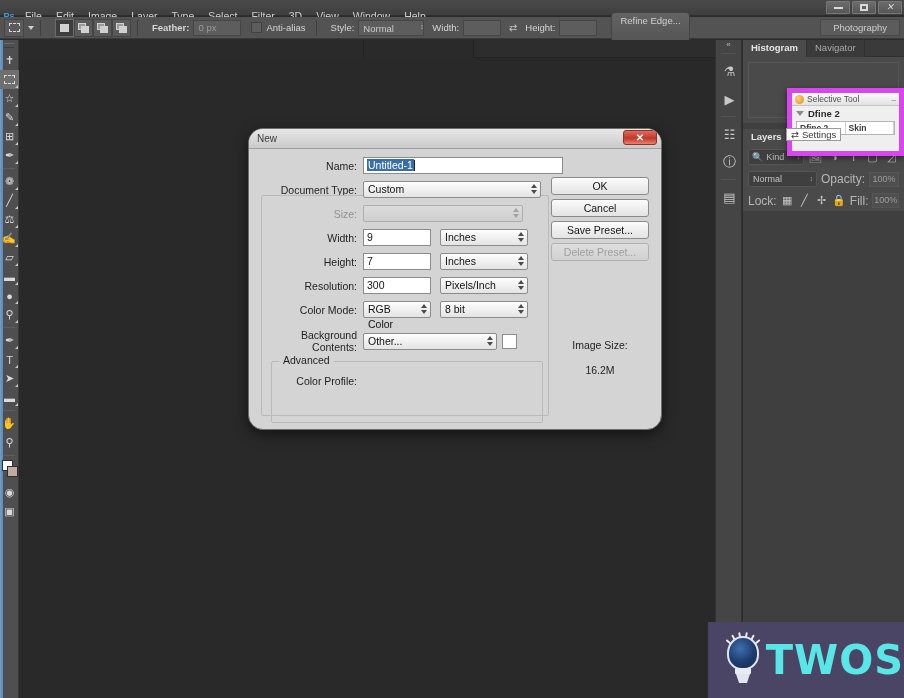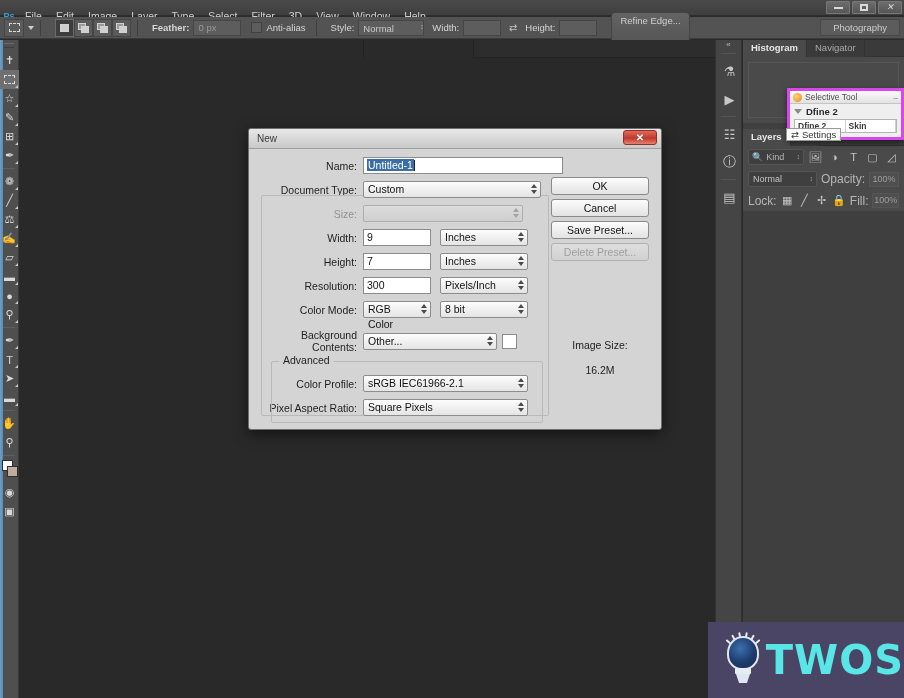--- a/index.html
+++ b/index.html
@@ -204,22 +204,22 @@
   }
   .blend-field .spin { position: absolute; right: 3px; top: 3px; color: #aaa; font-size: 7px; line-height: 8px; }
   .mini-label { color: #b6b6b6; font-size: 12px; }
   .mini-val {
     width: 30px; height: 15px; background: #4f4f4f; border: 1px solid #555;
     color: #9e9e9e; font-size: 9px; line-height: 13px; text-align: center;
   }
 
   
   .seltool {
-    position: absolute; left: 787px; top: 88px; width: 117px; height: 52px;
-    background: #efefef; border: 3px solid #d946ef;
+    position: absolute; left: 787px; top: 88px; width: 117px; height: 68px;
+    background: #efefef; border: 5px solid #d946ef;
     box-shadow: 0 2px 6px rgba(0,0,0,.5);
   }
   .seltool-tb {
     height: 13px; background: linear-gradient(#fafafa, #e2e2e2);
     border-bottom: 1px solid #c4c4c4;
     display: flex; align-items: center; padding: 0 3px; gap: 3px;
   }
   .seltool-ic { width: 9px; height: 9px; border-radius: 50%; background: radial-gradient(circle at 35% 35%, #ffd17a, #e08b1a); }
   .seltool-title { font-size: 8.5px; color: #4c4c4c; flex: 1; }
   .seltool-min { font-size: 8px; color: #6b6b6b; }
@@ -232,21 +232,21 @@
     position: absolute; left: 786px; top: 128px;
     height: 13px; background: #fbfbfb; border: 1px solid #9a9a9a;
     display: flex; align-items: center; gap: 3px; padding: 0 4px;
     font-size: 9.5px; color: #3b3b3b; z-index: 40;
   }
 
   
   .dialog {
     position: absolute; left: 248px; top: 128px; width: 414px; height: 302px;
     background: #d4d4d4;
-    border: 1px solid #6e6e6e; border-radius: 3px;
+    border: 1px solid #6e6e6e; border-radius: 15px;
     box-shadow: 0 4px 14px rgba(0,0,0,.55);
     overflow: hidden;
   }
   .dlg-titlebar {
     height: 20px;
     background: linear-gradient(#e8e8e8, #c9c9c9);
     border-bottom: 1px solid #9e9e9e;
     display: flex; align-items: center; padding-left: 8px;
     position: relative;
   }
@@ -664,39 +664,22 @@
           <span class="spinner">
               <i class="up"></i>
               <i class="dn"></i>
             </span>
         </div>
         <div class="swatch-box"></div>
       </div>
 
       <div class="frow" style="margin-top:22px">
         <div class="flabel">Color Profile:</div>
-        <div class="fselect" style="width:165px">
-          <span>sRGB IEC61966-2.1</span>
-          <span class="spinner">
-              <i class="up"></i>
-              <i class="dn"></i>
-            </span>
-        </div>
-      </div>
-
-      <div class="frow">
-        <div class="flabel">Pixel Aspect Ratio:</div>
-        <div class="fselect" style="width:165px">
-          <span>Square Pixels</span>
-          <span class="spinner">
-              <i class="up"></i>
-              <i class="dn"></i>
-            </span>
-        </div>
-      </div>
+      </div>
+
 
       <div class="btn-col">
         <div class="dbtn">OK</div>
         <div class="dbtn">Cancel</div>
         <div class="dbtn">Save Preset...</div>
         <div class="dbtn dis">Delete Preset...</div>
       </div>
 
       <div class="imgsize-wrap">
         <div class="imgsize-label">Image Size:</div>

